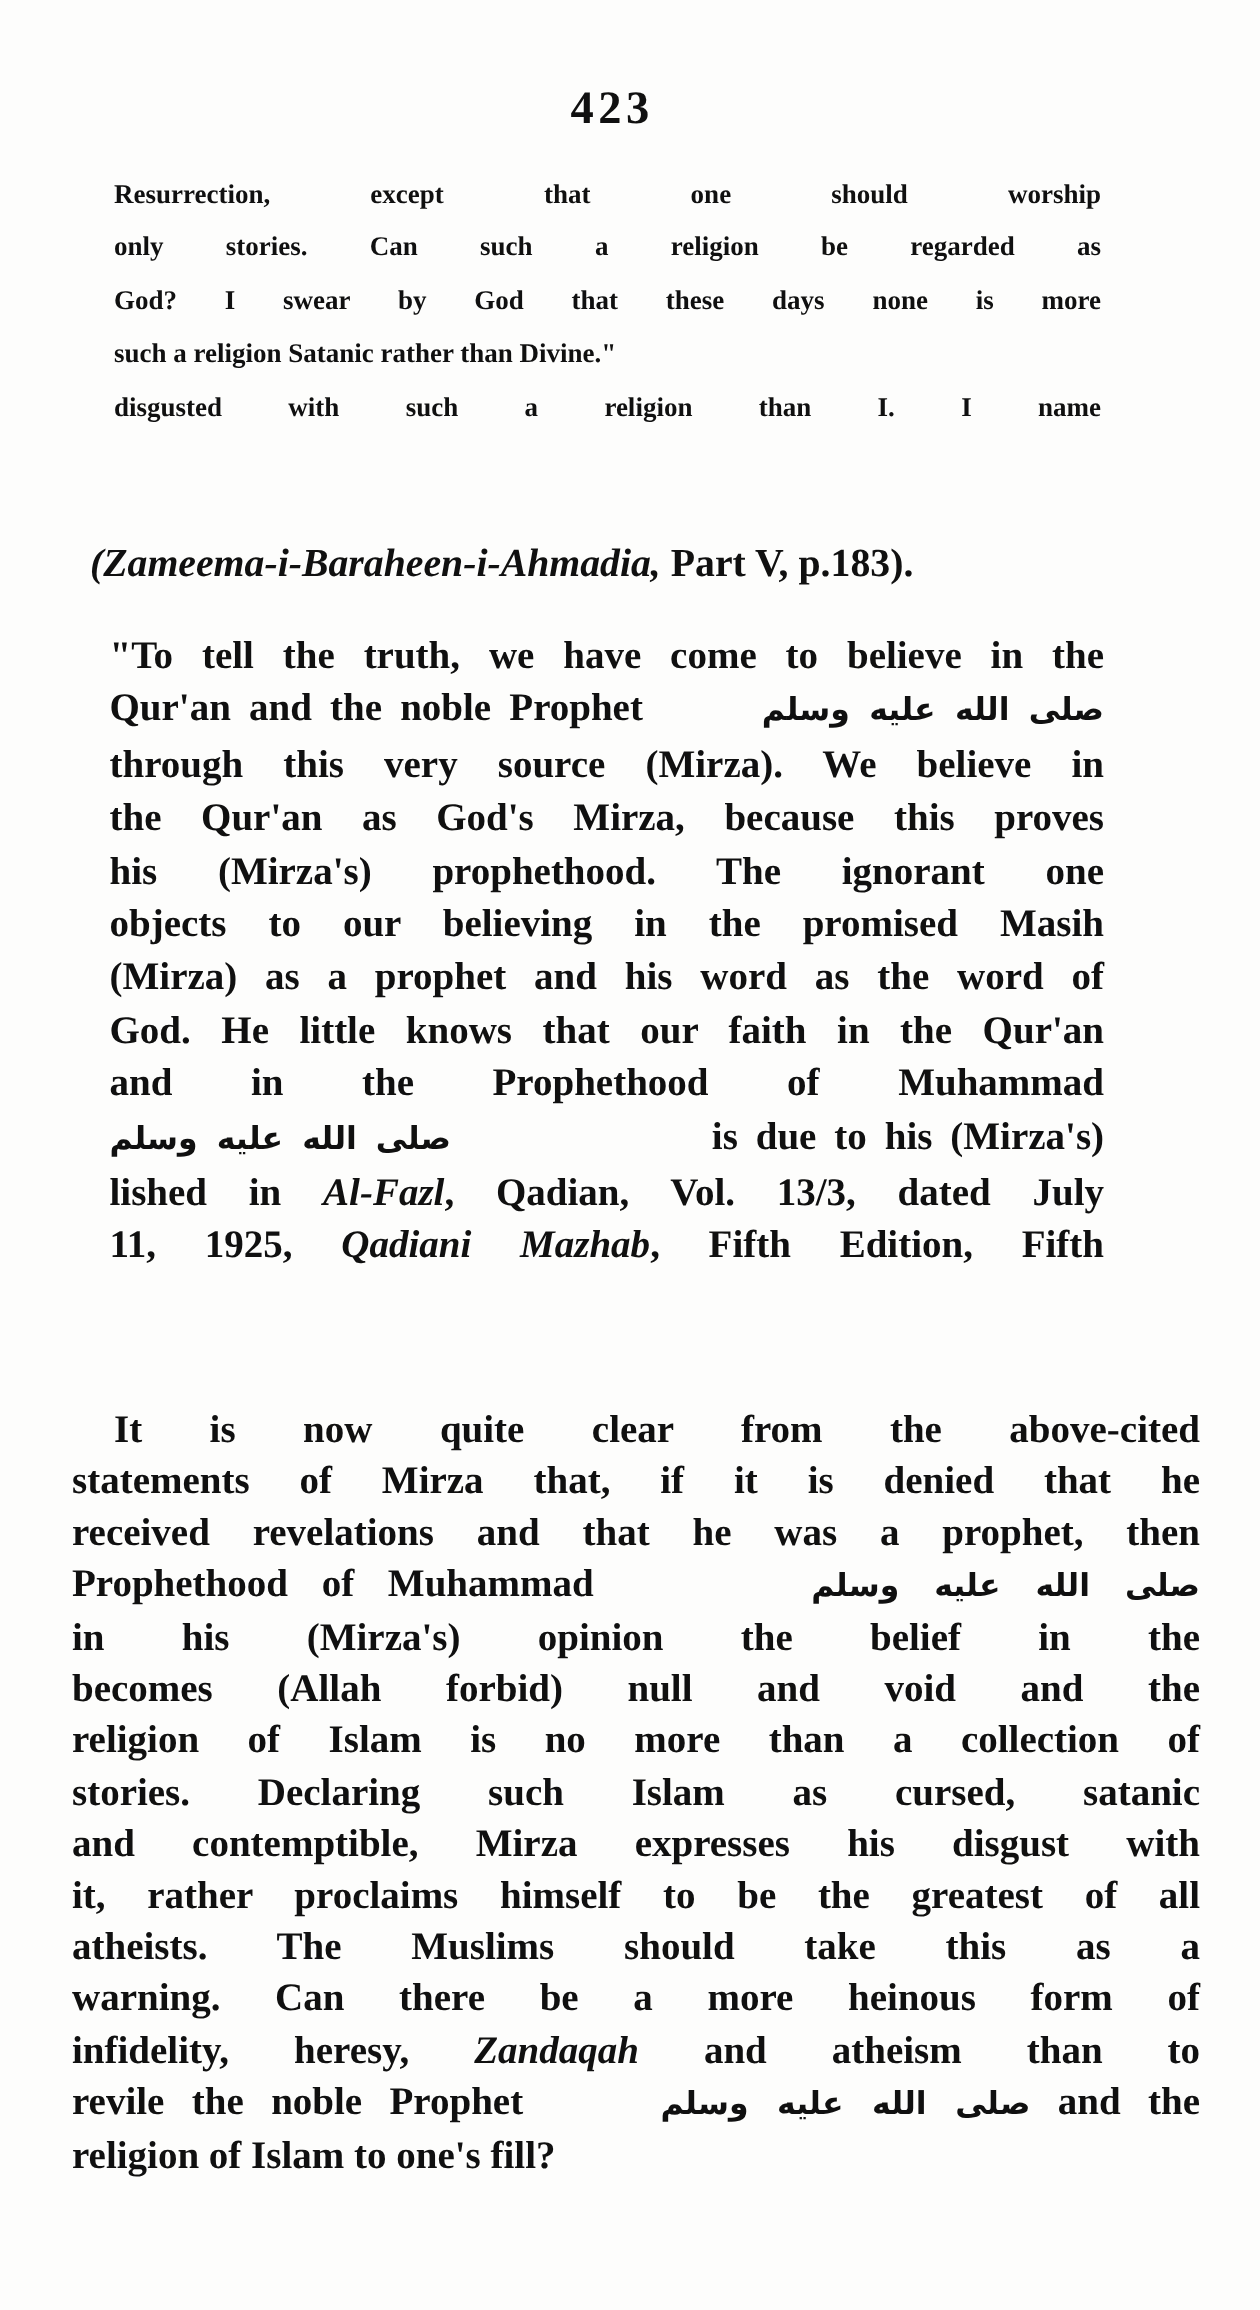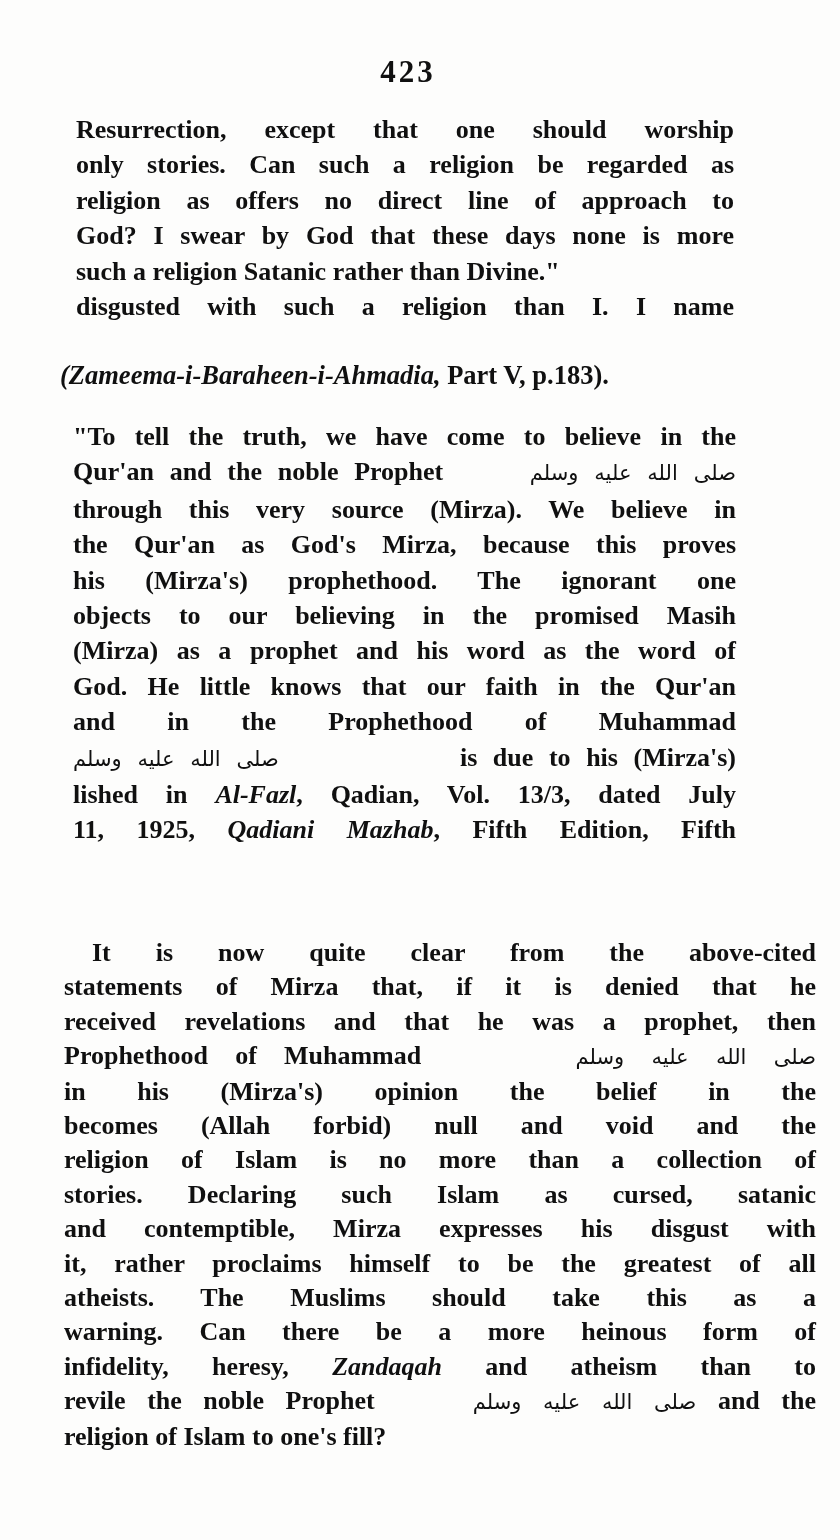--- a/index.html
+++ b/index.html
@@ -14,57 +14,56 @@
   }
   .block { position: absolute; }
   #pagenum {
     left: 0; top: 54px; width: 816px;
     text-align: center;
     font-size: 31px;
     letter-spacing: 3px;
   }
   #quote1 {
     left: 76px; top: 112px; width: 658px;
-    font-size: 26px; line-height: 35.4px;
+    font-size: 18px; line-height: 35.4px;
   }
   #citation {
     left: 60px; top: 358px; width: 740px;
     font-size: 26.5px; line-height: 35px;
   }
   #quote2 {
     left: 73px; top: 419px; width: 663px;
     font-size: 26px; line-height: 35.4px;
   }
   #paragraph {
     left: 48px; top: 936px; width: 752px;
-    font-size: 26px; line-height: 34.4px; margin-left: 16px;
+    font-size: 26px; line-height: 34.4px;
   }
   .ln { text-align: justify; text-align-last: justify; }
   .ln.left { text-align: left; text-align-last: auto; }
   .indent { text-indent: 28px; }
   .it { font-style: italic; }
   .ar {
     font-family: "DejaVu Sans", sans-serif;
     font-size: 21px;
-    font-weight: normal;
+    font-weight: bold;
     white-space: nowrap;
   }
   .gap-md { display: inline-block; width: 55px; height: 1px; }
   .gap-lg { display: inline-block; width: 100px; height: 1px; }
   .gap-xl { display: inline-block; width: 150px; height: 1px; }
 </style>
 </head>
 <body>
 
 <div id="pagenum" class="block">423</div>
 
 <div id="quote1" class="block">
   <div class="ln">Resurrection, except that one should worship</div>
   <div class="ln">only stories. Can such a religion be regarded as</div>
-  <div class="ln">religion as offers no direct line of approach to</div>
   <div class="ln">God? I swear by God that these days none is more</div>
   <div class="ln left">such a religion Satanic rather than Divine."</div>
   <div class="ln">disgusted with such a religion than I. I name</div>
 </div>
 
 <div id="citation" class="block">
   <div class="ln left"><span class="it">(Zameema-i-Baraheen-i-Ahmadia,</span>
     <span>Part V, p.183).</span></div>
 </div>
 

